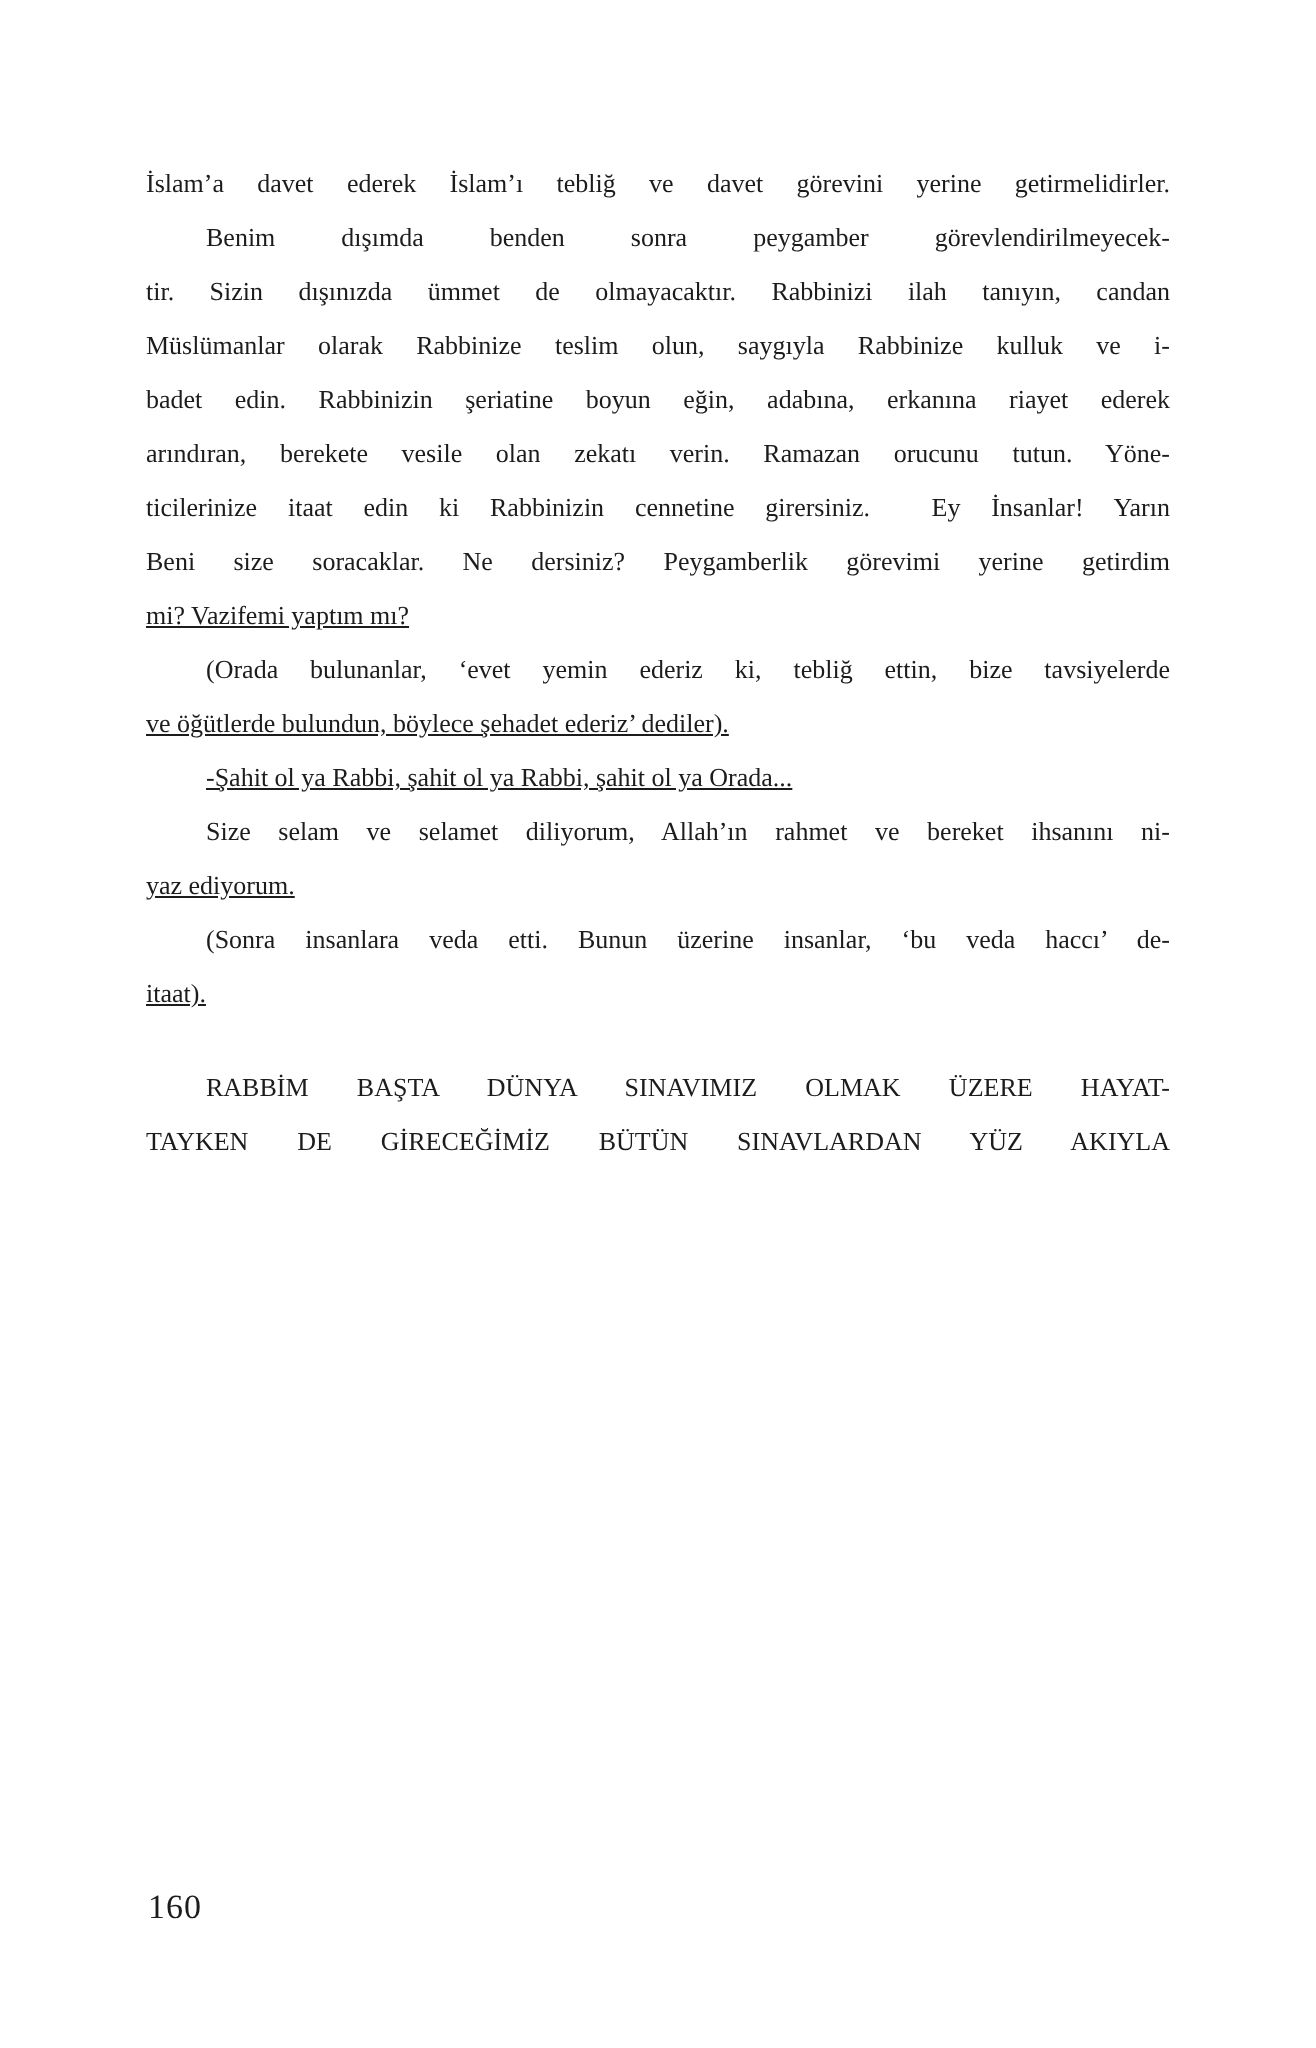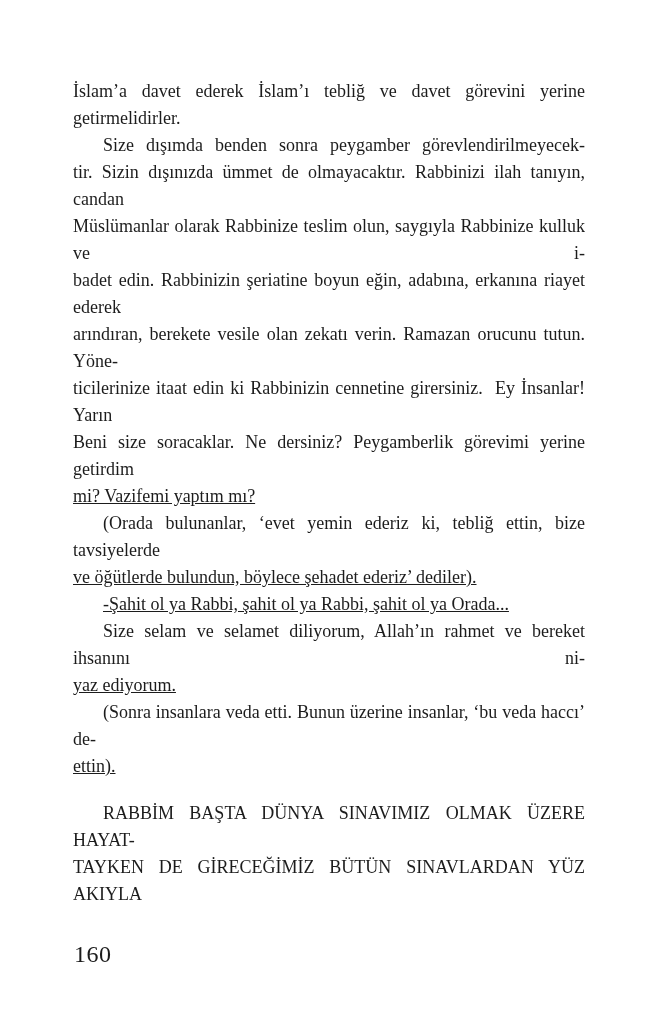--- a/index.html
+++ b/index.html
@@ -15,47 +15,47 @@
     background: var(--page-bg, #ffffff);
     color: var(--text-color, #1c1c1c);
   }
   .textblock {
     position: absolute;
     left: 73px; top: 78px; width: 512px;
   }
   .paragraph { width: 100%; }
   .paragraph.gap { margin-top: 20px; }
   .line {
-    font-size: 18px;
+    font-size: 13px;
     line-height: 27px;
     text-align: justify;
     text-align-last: justify;
     color: inherit;
   }
   .line.last { text-align-last: left; text-decoration: underline; }
   .line.indent { text-indent: 30px; }
   .pagenum {
     position: absolute;
     left: 74px; top: 942px;
-    font-size: 24px;
+    font-size: 17px;
     line-height: 24px;
     letter-spacing: 0.5px;
     text-align: right;
   }
 </style>
 </head>
 <body>
 
 <div class="page" style="--page-bg: #ffffff; --text-color: #1c1c1c;">
   <div class="textblock">
       <div class="paragraph">
         <div class="line">İslam’a davet ederek İslam’ı tebliğ ve davet görevini yerine getirmelidirler.</div>
       </div>
       <div class="paragraph">
-        <div class="line indent">Size dışımda benden sonra peygamber görevlendirilmeyecek-</div>
+        <div class="line indent">Benim dışımda benden sonra peygamber görevlendirilmeyecek-</div>
         <div class="line">tir. Sizin dışınızda ümmet de olmayacaktır. Rabbinizi ilah tanıyın, candan</div>
         <div class="line">Müslümanlar olarak Rabbinize teslim olun, saygıyla Rabbinize kulluk ve i-</div>
         <div class="line">badet edin. Rabbinizin şeriatine boyun eğin, adabına, erkanına riayet ederek</div>
         <div class="line">arındıran, berekete vesile olan zekatı verin. Ramazan orucunu tutun. Yöne-</div>
         <div class="line">ticilerinize itaat edin ki Rabbinizin cennetine girersiniz.&nbsp; Ey İnsanlar! Yarın</div>
         <div class="line">Beni size soracaklar. Ne dersiniz? Peygamberlik görevimi yerine getirdim</div>
         <div class="line last">mi? Vazifemi yaptım mı?</div>
       </div>
       <div class="paragraph">
         <div class="line indent">(Orada bulunanlar, ‘evet yemin ederiz ki, tebliğ ettin, bize tavsiyelerde</div>
@@ -63,21 +63,21 @@
       </div>
       <div class="paragraph">
         <div class="line indent last">-Şahit ol ya Rabbi, şahit ol ya Rabbi, şahit ol ya Orada...</div>
       </div>
       <div class="paragraph">
         <div class="line indent">Size selam ve selamet diliyorum, Allah’ın rahmet ve bereket ihsanını ni-</div>
         <div class="line last">yaz ediyorum.</div>
       </div>
       <div class="paragraph">
         <div class="line indent">(Sonra insanlara veda etti. Bunun üzerine insanlar, ‘bu veda haccı’ de-</div>
-        <div class="line last">ettin).</div>
+        <div class="line last">itaat).</div>
       </div>
       <div class="paragraph gap">
         <div class="line indent">RABBİM BAŞTA DÜNYA SINAVIMIZ OLMAK ÜZERE HAYAT-</div>
         <div class="line">TAYKEN DE GİRECEĞİMİZ BÜTÜN SINAVLARDAN YÜZ AKIYLA</div>
       </div>
     </div>
   <div class="pagenum">160</div>
 </div>
 
 </body></html>

